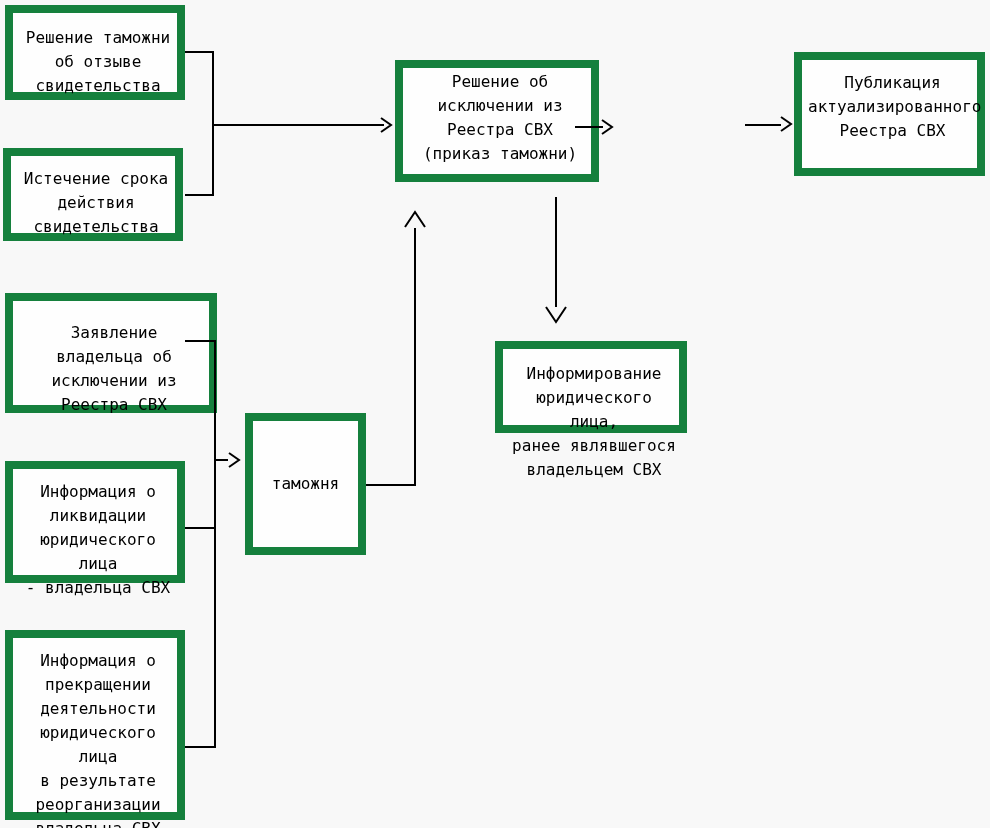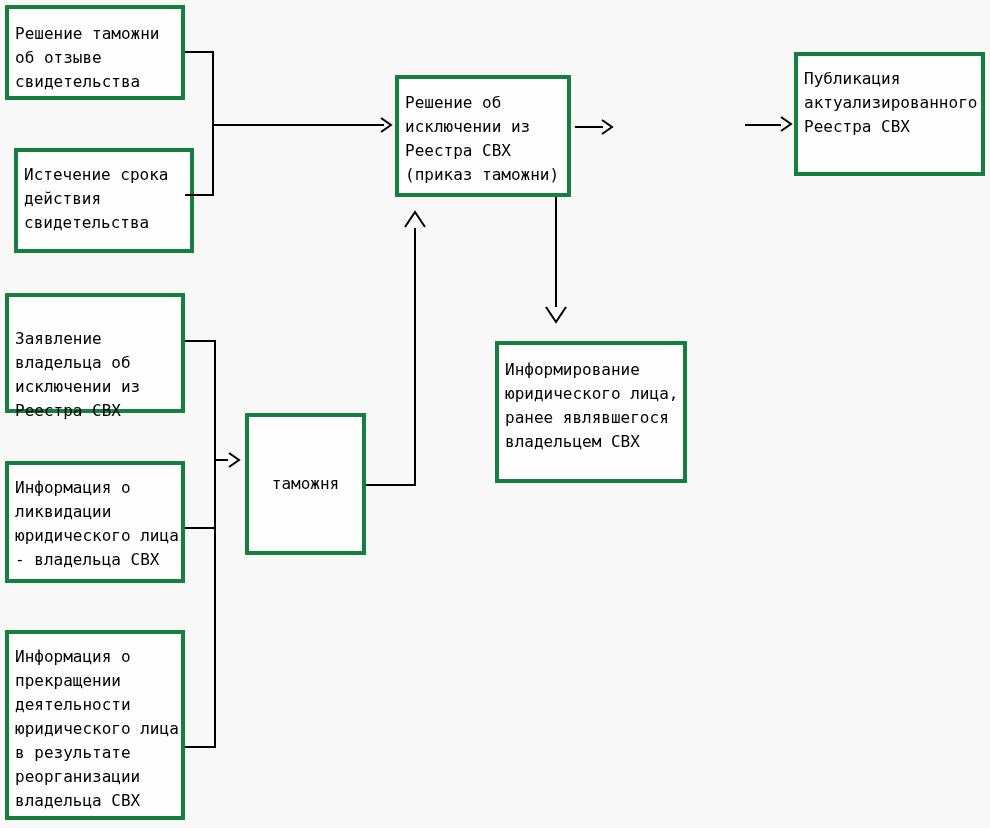--- a/index.html
+++ b/index.html
@@ -9,41 +9,42 @@
     height: 828px;
     background: #f8f8f8;
     font-family: "DejaVu Sans Mono", "Liberation Mono", monospace;
     color: #000000;
     overflow: hidden;
   }
   .box {
     position: absolute;
     box-sizing: border-box;
     background: #fefefe;
-    border: 4px solid #15803d;
+    border: 8px solid #15803d;
     font-size: 16px;
     line-height: 24px;
     white-space: pre-line;
     padding: 10px 0 0 6px;
+    text-align: center;
   }
   .line { position: absolute; background: #000000; }
   .chev { position: absolute; display: block; }
 
   
   #b-revocation   { left: 5px;   top: 5px;   width: 180px; height: 95px;  padding-top: 13px; }
-  #b-expiry       { left: 14px;   top: 148px; width: 180px; height: 105px;  padding-top: 11px; }
-  #b-application  { left: 5px;   top: 293px; width: 180px; height: 120px; padding-top: 30px; }
+  #b-expiry       { left: 3px;   top: 148px; width: 180px; height: 93px;  padding-top: 11px; }
+  #b-application  { left: 5px;   top: 293px; width: 212px; height: 120px; padding-top: 20px; }
   #b-liquidation  { left: 5px;   top: 461px; width: 180px; height: 122px; padding-top: 11px; }
   #b-reorg        { left: 5px;   top: 630px; width: 180px; height: 190px; padding-top: 11px; }
   #b-customs      { left: 245px; top: 413px; width: 121px; height: 142px;
                     display: flex; align-items: center; justify-content: center; padding: 4px; }
-  #b-exclusion    { left: 395px; top: 75px;  width: 176px; height: 122px; padding-top: 12px;  }
+  #b-exclusion    { left: 395px; top: 60px;  width: 204px; height: 122px; padding-top: 2px;  }
   #b-fts          { left: 615px; top: 77px;  width: 130px; height: 143px; padding-top: 14px; }
   #b-publication  { left: 794px; top: 52px;  width: 191px; height: 124px;  padding-top: 11px; }
-  #b-inform       { left: 495px; top: 341px; width: 192px; height: 142px; padding-top: 13px; }
+  #b-inform       { left: 495px; top: 341px; width: 192px; height: 92px; padding-top: 13px; }
 </style>
 </head>
 <body>
 
 <div class="canvas">
 
   <div class="box" id="b-revocation">Решение таможни
 об отзыве
 свидетельства</div>
   <div class="box" id="b-expiry">Истечение срока

